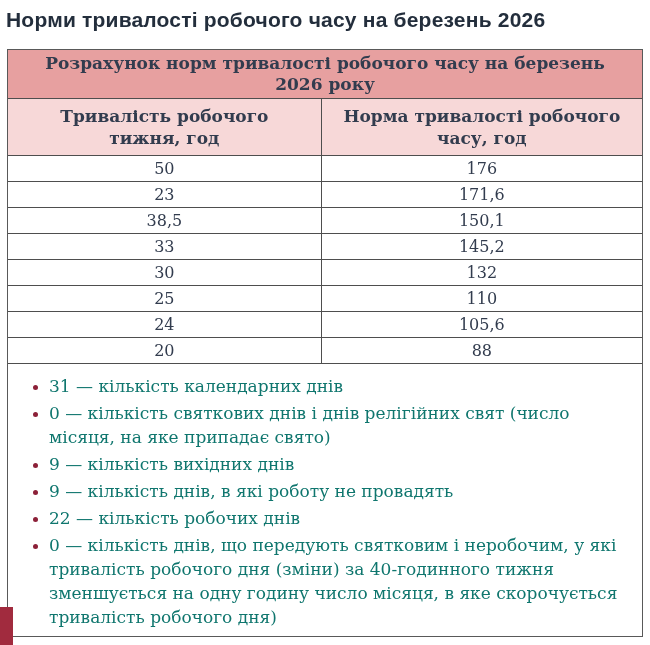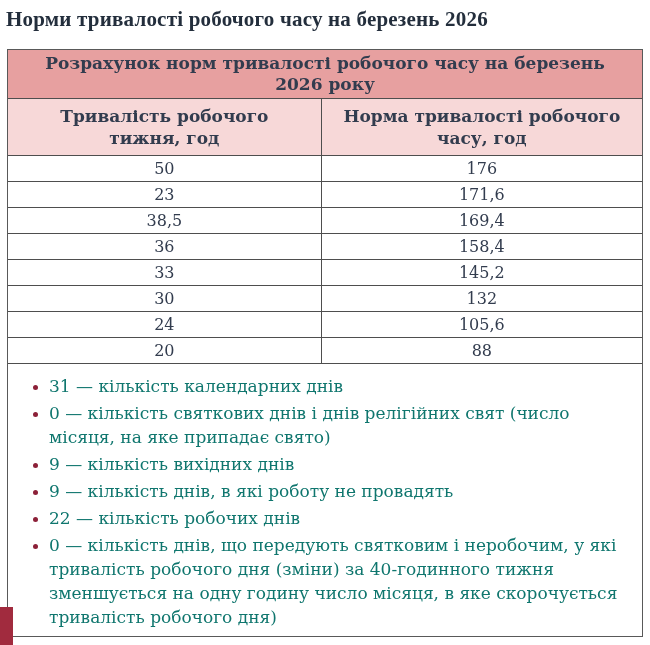--- a/index.html
+++ b/index.html
@@ -8,21 +8,21 @@
     background: #ffffff;
   }
   body {
     width: 650px;
     height: 645px;
     overflow: hidden;
     position: relative;
     font-family: "DejaVu Serif", "Liberation Serif", serif;
   }
   h1.page-title {
-    font-family: Liberation Serif, serif;
+    font-family: Liberation Sans, sans-serif;
     font-size: 21px;
     font-weight: 700;
     color: #232e3c;
     margin: 5px 6px 15px 6px;
     line-height: 29px;
     letter-spacing: 0.2px;
   }
   .content-box {
     margin: 0 5px 0 7px;
     width: 636px;
@@ -114,33 +114,33 @@
         <tr>
           <td>50</td>
           <td>176</td>
         </tr>
         <tr>
           <td>23</td>
           <td>171,6</td>
         </tr>
         <tr>
           <td>38,5</td>
-          <td>169,4</td>
-        </tr>
-        <tr>
-          <td>36</td>
-          <td>158,4</td>
+          <td>150,1</td>
         </tr>
         <tr>
           <td>33</td>
           <td>145,2</td>
         </tr>
         <tr>
           <td>30</td>
           <td>132</td>
+        </tr>
+        <tr>
+          <td>25</td>
+          <td>110</td>
         </tr>
         <tr>
           <td>24</td>
           <td>105,6</td>
         </tr>
         <tr>
           <td>20</td>
           <td>88</td>
         </tr>
       </tbody>

